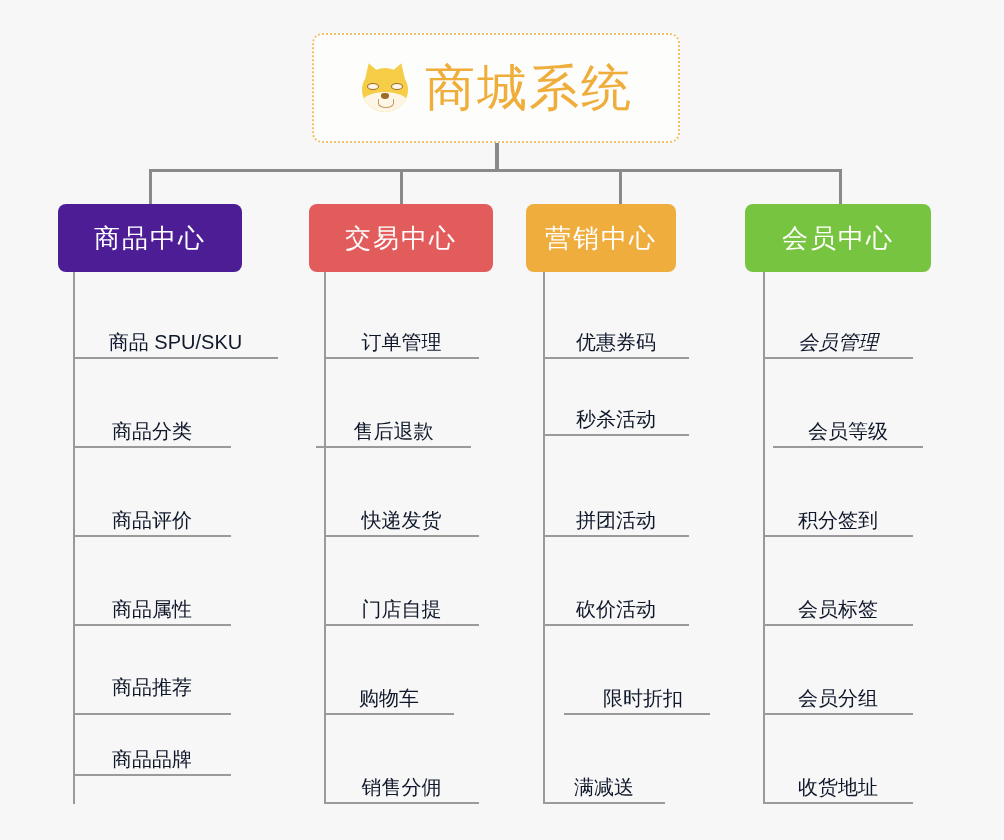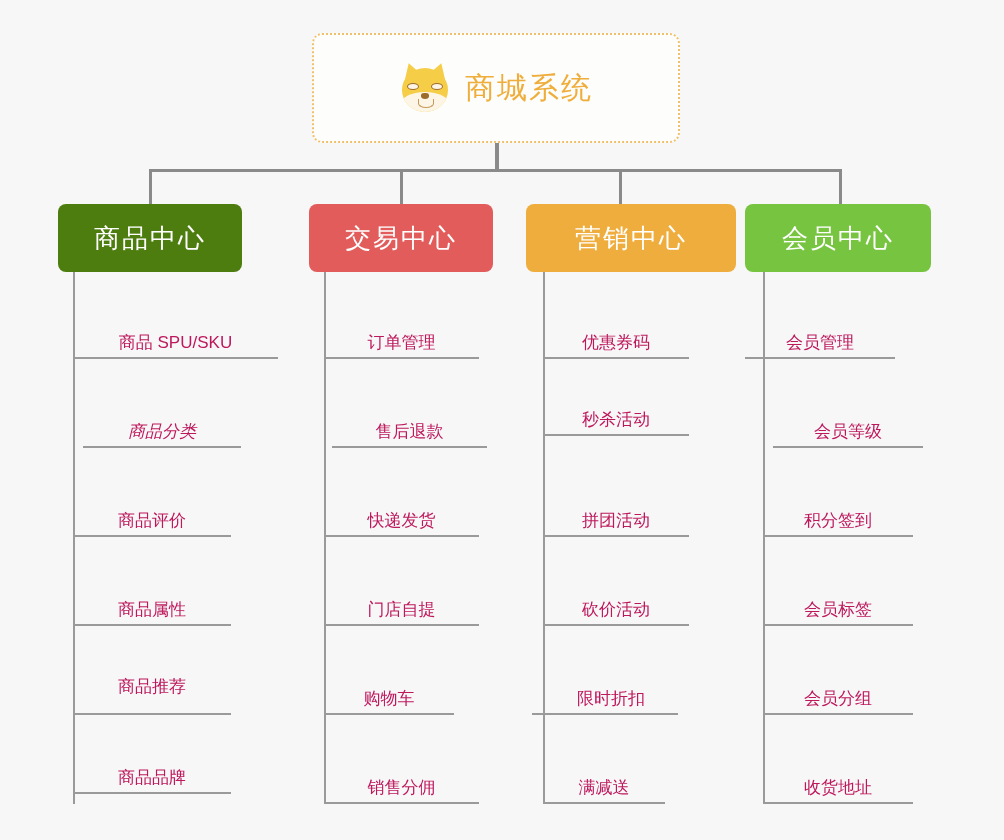--- a/index.html
+++ b/index.html
@@ -30,21 +30,21 @@
     box-sizing: border-box;
     background: #fdfdfb;
     border: 2px dotted #f0c169;
     border-radius: 10px;
     display: flex;
     align-items: center;
     justify-content: center;
     gap: 14px;
   }
   .root-label {
-    font-size: 30px;
+    font-size: 50px;
     color: #efae3c;
     letter-spacing: 2px;
     line-height: 1;
   }
 
   
   .shiba {
     position: relative;
     width: 52px;
     height: 52px;
@@ -152,22 +152,22 @@
   .leaf {
     position: absolute;
     box-sizing: border-box;
     border-bottom: 2px solid #9a9a9a;
     display: flex;
     align-items: flex-end;
     justify-content: center;
     padding-bottom: 4px;
   }
   .leaf-label {
-    font-size: 17px;
-    color: #be185d;
+    font-size: 20px;
+    color: #0f172a;
     line-height: 1.1;
     white-space: nowrap;
   }
 </style>
 </head>
 <body>
 
 <div id="canvas">
 
   <div class="root-node">
@@ -187,97 +187,97 @@
 
   <div class="line v" style="left:495px; top:143px; width:4px; height:28px;"></div>
   <div class="line h" style="left:149px; top:169px; width:693px; height:3px;"></div>
   <div class="line v" style="left:149px; top:169px; height:36px;"></div>
   <div class="line v" style="left:400px; top:169px; height:36px;"></div>
   <div class="line v" style="left:619px; top:169px; height:36px;"></div>
   <div class="line v" style="left:839px; top:169px; height:36px;"></div>
 
   <div id="branches-host">
       <div class="branch" style="left: 0px;">
-        <div class="cat-box" style="left: 58px; width: 184px; background: #4d7c0f;">
+        <div class="cat-box" style="left: 58px; width: 184px; background: #4c1d95;">
           <span>商品中心</span>
         </div>
         <div class="trunk" style="left: 73px; top: 68px; height: 532px;"></div>
         <div class="leaf" style="left: 73px; top: 105px; width: 205px; height: 50px;">
           <span class="leaf-label">商品 SPU/SKU</span>
         </div>
-        <div class="leaf" style="left: 83px; top: 194px; width: 158px; height: 50px; font-style: italic;">
+        <div class="leaf" style="left: 73px; top: 194px; width: 158px; height: 50px;">
           <span class="leaf-label">商品分类</span>
         </div>
         <div class="leaf" style="left: 73px; top: 283px; width: 158px; height: 50px;">
           <span class="leaf-label">商品评价</span>
         </div>
         <div class="leaf" style="left: 73px; top: 372px; width: 158px; height: 50px;">
           <span class="leaf-label">商品属性</span>
         </div>
         <div class="leaf" style="left: 73px; top: 461px; width: 158px; height: 50px; align-items: center;">
           <span class="leaf-label">商品推荐</span>
         </div>
-        <div class="leaf" style="left: 73px; top: 540px; width: 158px; height: 50px;">
+        <div class="leaf" style="left: 73px; top: 522px; width: 158px; height: 50px;">
           <span class="leaf-label">商品品牌</span>
         </div>
       </div>
       <div class="branch" style="left: 0px;">
         <div class="cat-box" style="left: 309px; width: 184px; background: rgb(226, 92, 92);">
           <span>交易中心</span>
         </div>
         <div class="trunk" style="left: 324px; top: 68px; height: 532px;"></div>
         <div class="leaf" style="left: 324px; top: 105px; width: 155px; height: 50px;">
           <span class="leaf-label">订单管理</span>
         </div>
-        <div class="leaf" style="left: 332px; top: 194px; width: 155px; height: 50px;">
+        <div class="leaf" style="left: 316px; top: 194px; width: 155px; height: 50px;">
           <span class="leaf-label">售后退款</span>
         </div>
         <div class="leaf" style="left: 324px; top: 283px; width: 155px; height: 50px;">
           <span class="leaf-label">快递发货</span>
         </div>
         <div class="leaf" style="left: 324px; top: 372px; width: 155px; height: 50px;">
           <span class="leaf-label">门店自提</span>
         </div>
         <div class="leaf" style="left: 324px; top: 461px; width: 130px; height: 50px;">
           <span class="leaf-label">购物车</span>
         </div>
         <div class="leaf" style="left: 324px; top: 550px; width: 155px; height: 50px;">
           <span class="leaf-label">销售分佣</span>
         </div>
       </div>
       <div class="branch" style="left: 0px;">
-        <div class="cat-box" style="left: 526px; width: 210px; background: rgb(238, 173, 60);">
+        <div class="cat-box" style="left: 526px; width: 150px; background: rgb(238, 173, 60);">
           <span>营销中心</span>
         </div>
         <div class="trunk" style="left: 543px; top: 68px; height: 532px;"></div>
         <div class="leaf" style="left: 543px; top: 105px; width: 146px; height: 50px;">
           <span class="leaf-label">优惠券码</span>
         </div>
         <div class="leaf" style="left: 543px; top: 182px; width: 146px; height: 50px;">
           <span class="leaf-label">秒杀活动</span>
         </div>
         <div class="leaf" style="left: 543px; top: 283px; width: 146px; height: 50px;">
           <span class="leaf-label">拼团活动</span>
         </div>
         <div class="leaf" style="left: 543px; top: 372px; width: 146px; height: 50px;">
           <span class="leaf-label">砍价活动</span>
         </div>
-        <div class="leaf" style="left: 532px; top: 461px; width: 146px; height: 50px; padding-left: 12px;">
+        <div class="leaf" style="left: 564px; top: 461px; width: 146px; height: 50px; padding-left: 12px;">
           <span class="leaf-label">限时折扣</span>
         </div>
         <div class="leaf" style="left: 543px; top: 550px; width: 122px; height: 50px;">
           <span class="leaf-label">满减送</span>
         </div>
       </div>
       <div class="branch" style="left: 0px;">
         <div class="cat-box" style="left: 745px; width: 186px; background: rgb(119, 196, 64);">
           <span>会员中心</span>
         </div>
         <div class="trunk" style="left: 763px; top: 68px; height: 532px;"></div>
-        <div class="leaf" style="left: 745px; top: 105px; width: 150px; height: 50px;">
+        <div class="leaf" style="left: 763px; top: 105px; width: 150px; height: 50px; font-style: italic;">
           <span class="leaf-label">会员管理</span>
         </div>
         <div class="leaf" style="left: 763px; top: 194px; width: 150px; height: 50px; margin-left: 10px;">
           <span class="leaf-label">会员等级</span>
         </div>
         <div class="leaf" style="left: 763px; top: 283px; width: 150px; height: 50px;">
           <span class="leaf-label">积分签到</span>
         </div>
         <div class="leaf" style="left: 763px; top: 372px; width: 150px; height: 50px;">
           <span class="leaf-label">会员标签</span>

